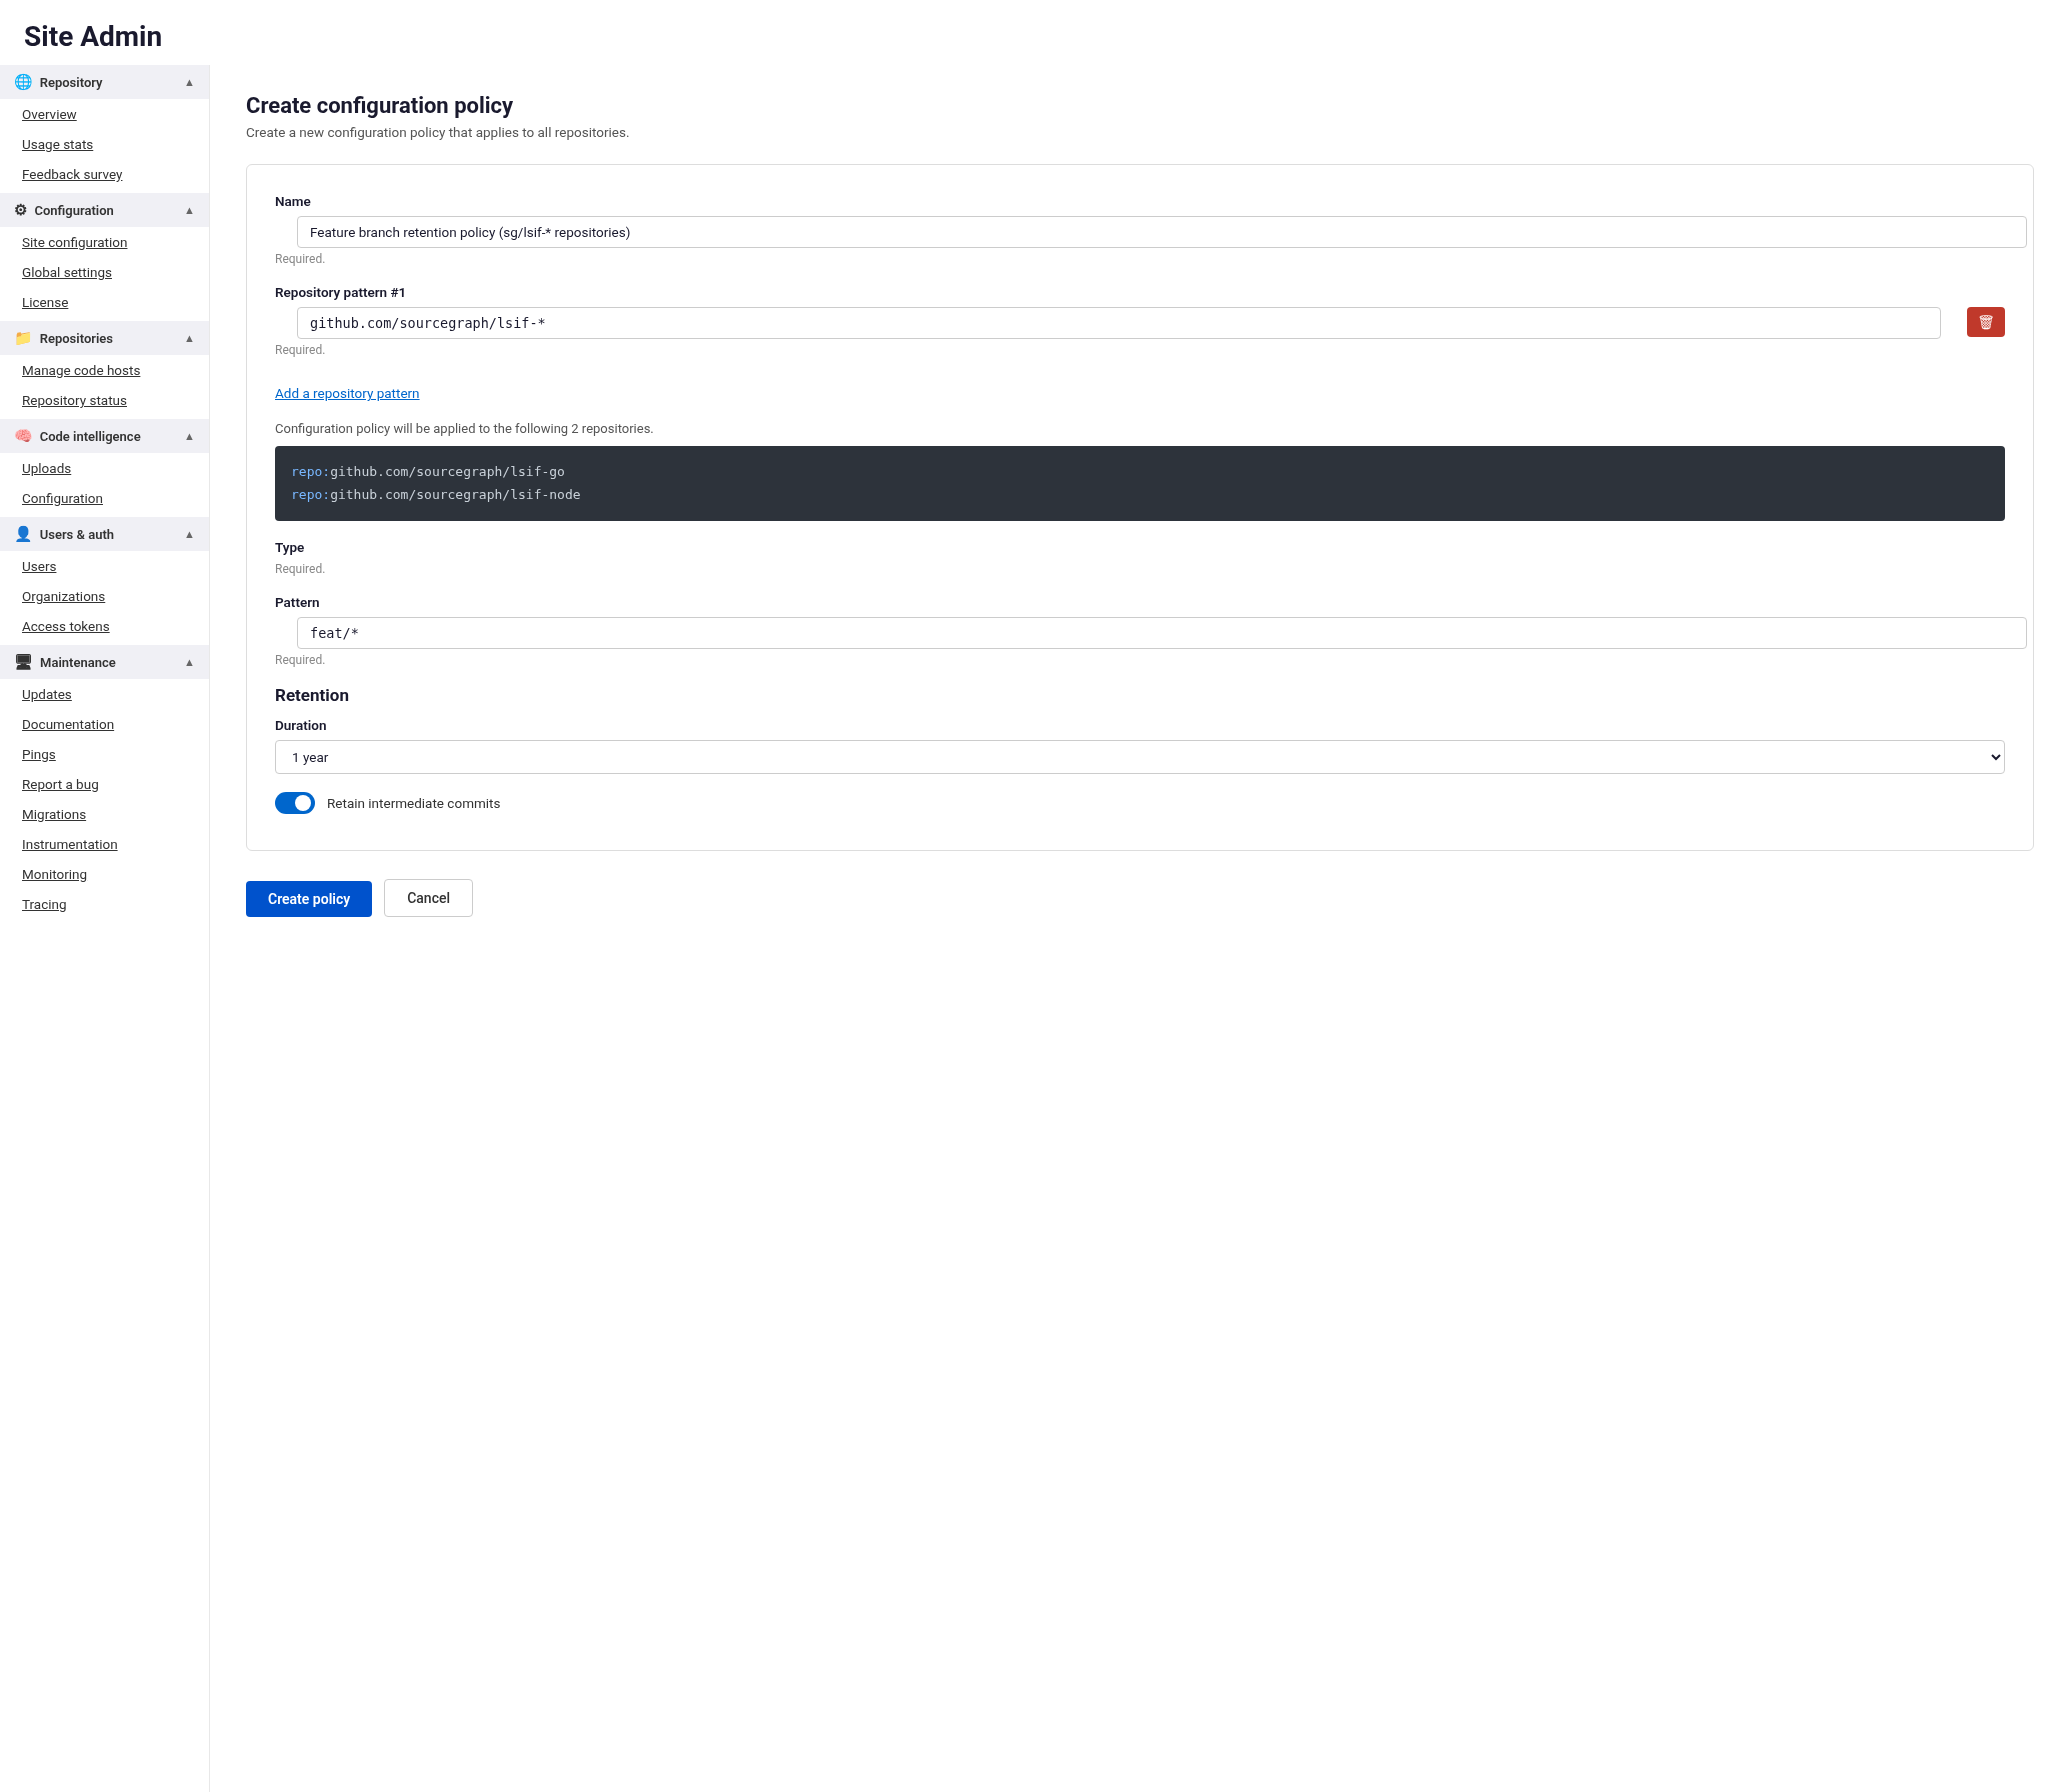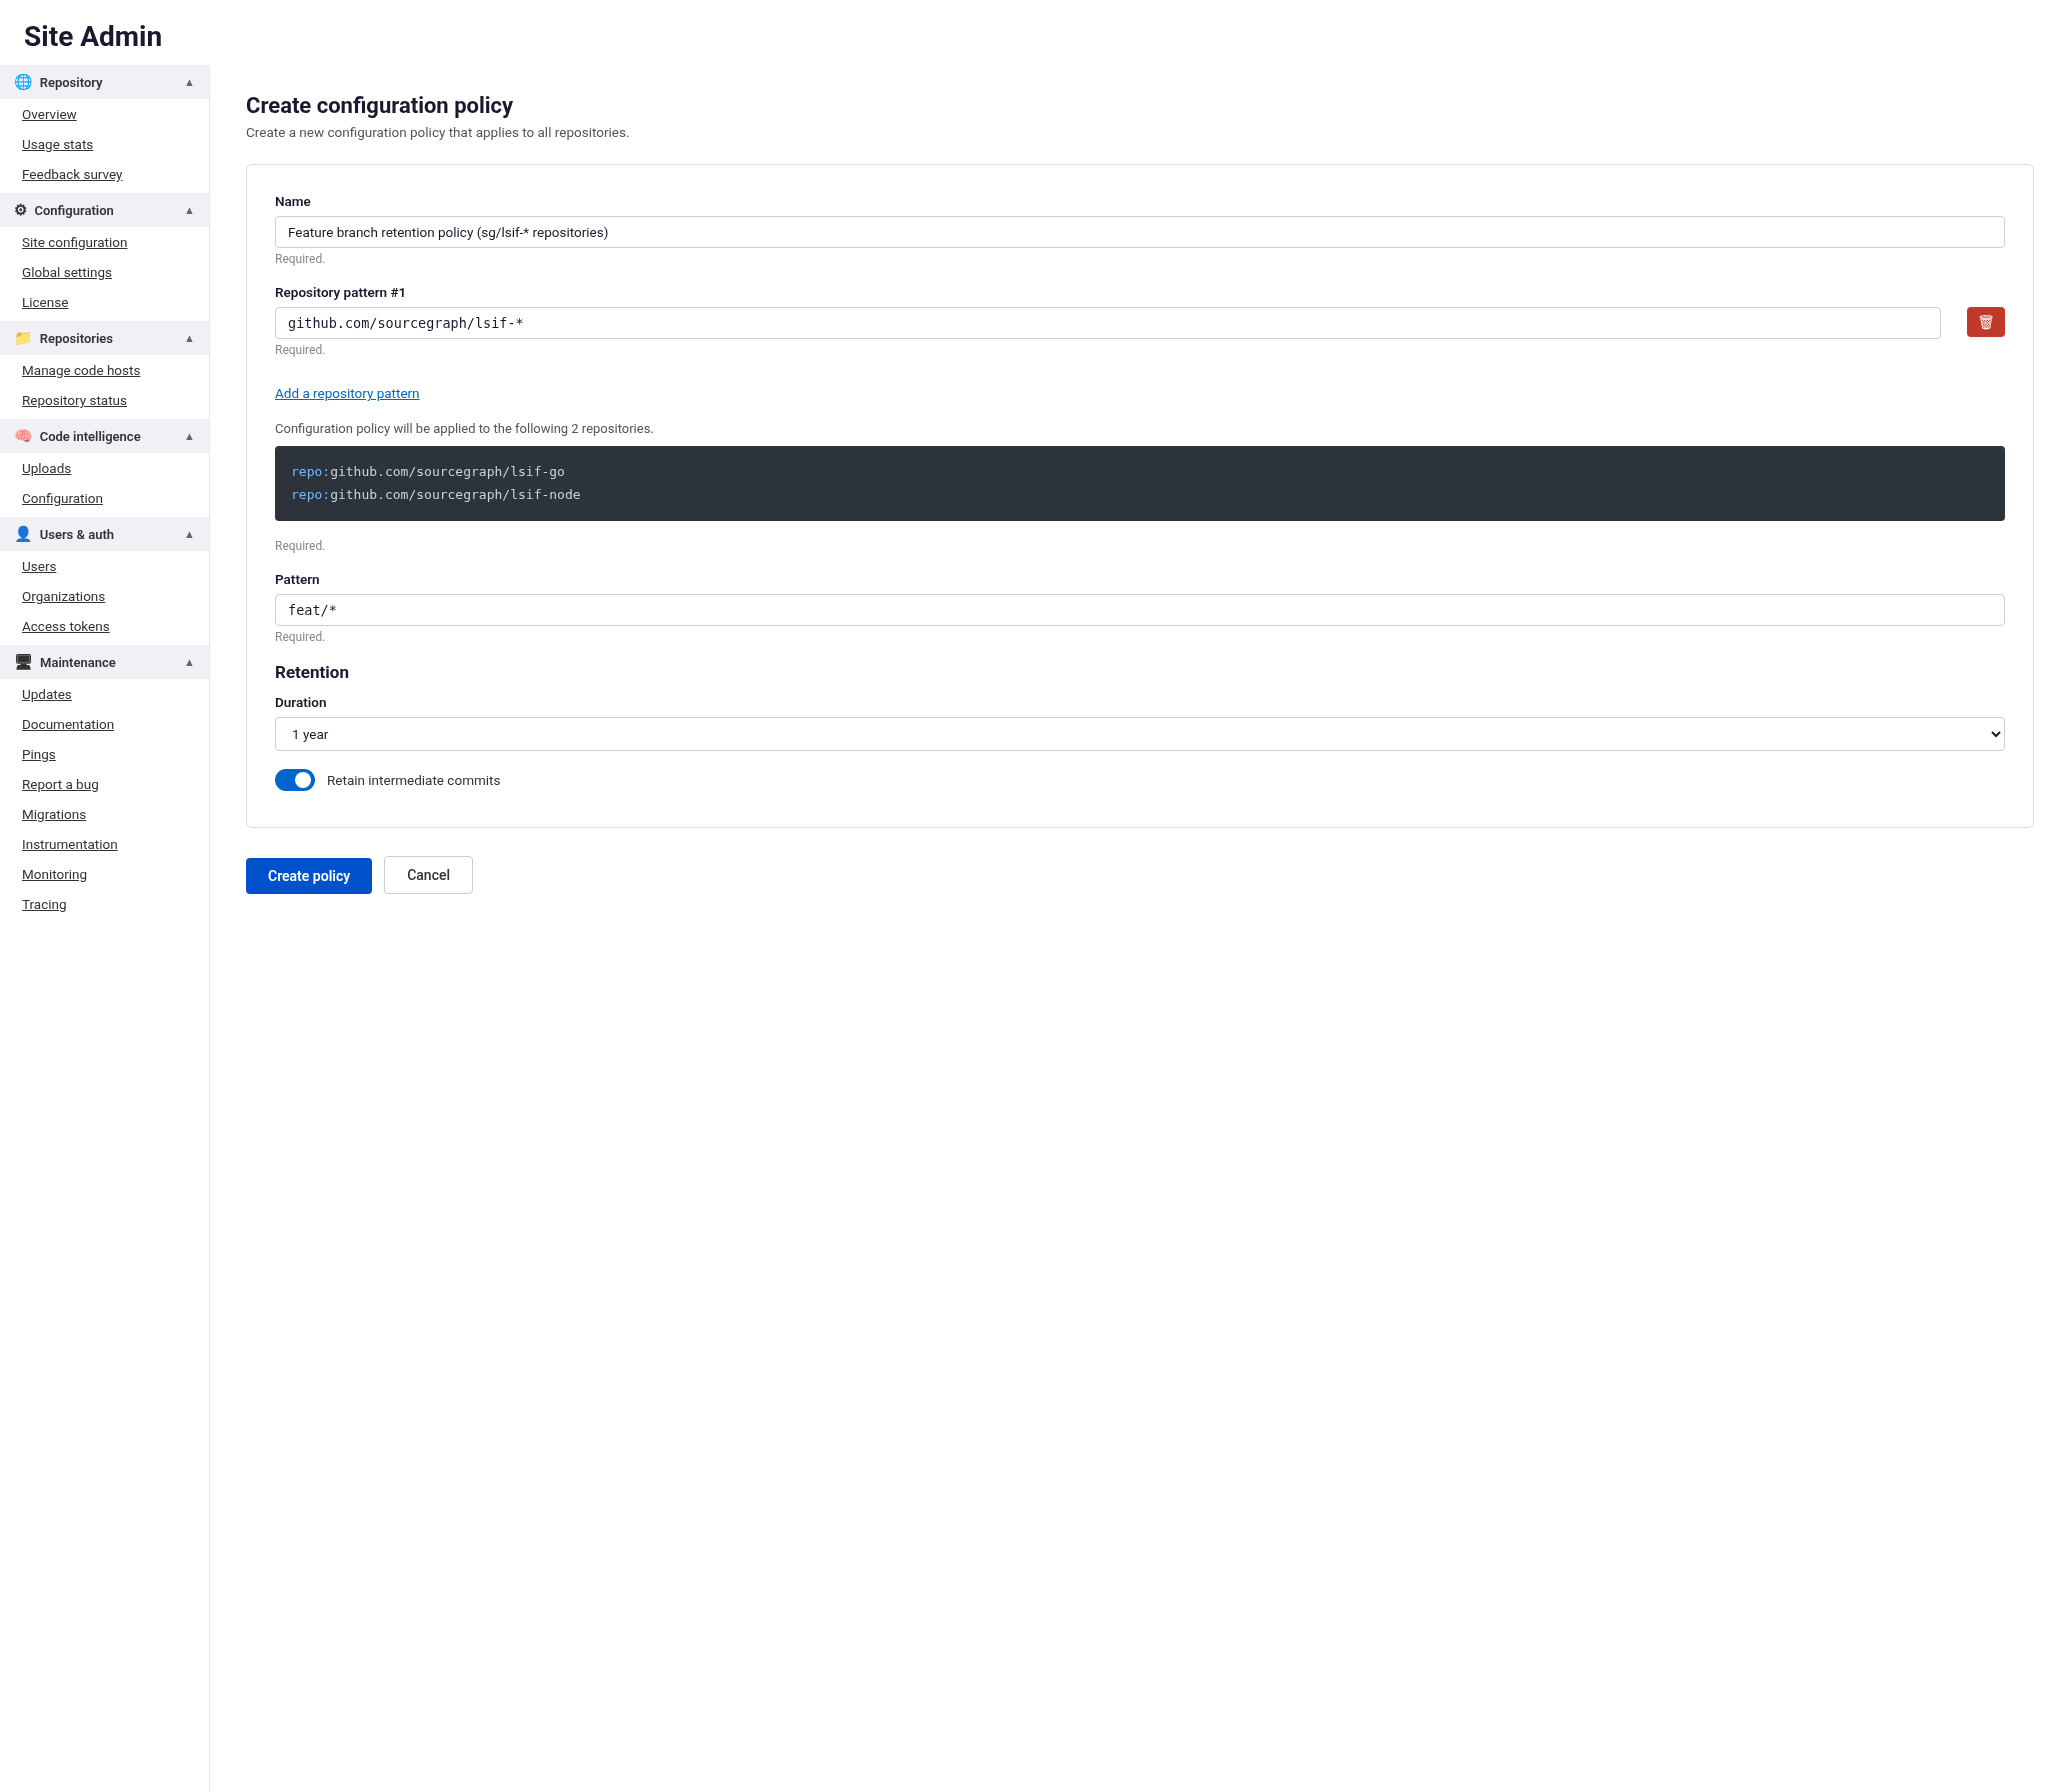--- a/index.html
+++ b/index.html
@@ -98,20 +98,21 @@
     }
     .form-input {
       width: 100%;
       padding: 7px 12px;
       border: 1px solid #ccc;
       border-radius: 4px;
       font-size: 13.5px;
       font-family: inherit;
       color: #1a1a2e;
       outline: none;
+      margin-left: 22px;
     }
     .form-input.mono {
       font-family: 'SFMono-Regular', Consolas, monospace;
     }
     .required-text {
       font-size: 12px;
       color: #888;
       margin-top: 4px;
     }
     .pattern-row {
@@ -372,20 +373,21 @@
 
       
       <div class="repo-list-box">
 
       <span class="repo-line"><span class="repo-prefix">repo:</span><span>github.com/sourcegraph/lsif-go</span></span>
           <span class="repo-line"><span class="repo-prefix">repo:</span><span>github.com/sourcegraph/lsif-node</span></span>
         </div>
 
       
       <div class="form-group">
+        <label class="form-label">Type</label>
         <p class="required-text">Required.</p>
       </div>
 
       
       <div class="form-group">
         <label class="form-label">Pattern</label>
         <input class="form-input mono" type="text" value="feat/*" style="">
         <p class="required-text">Required.</p>
       </div>
 

